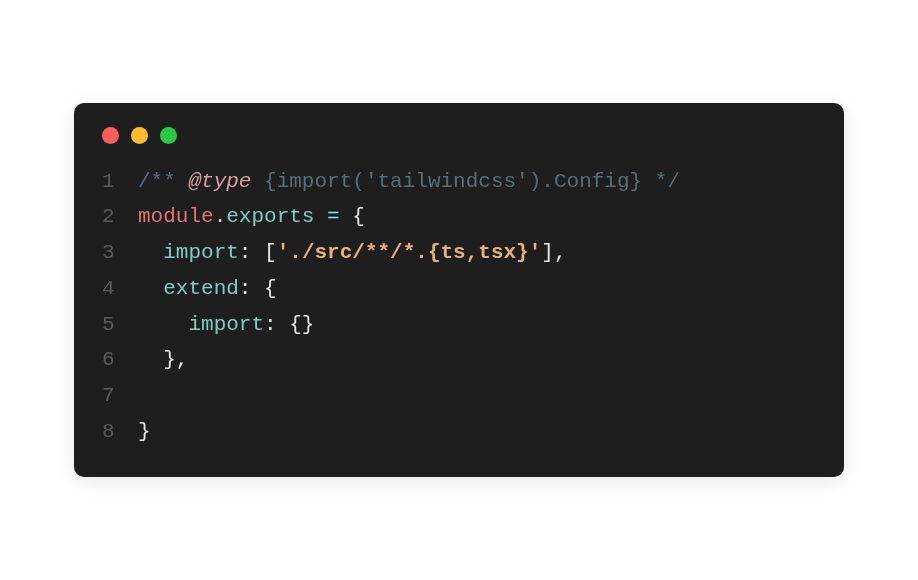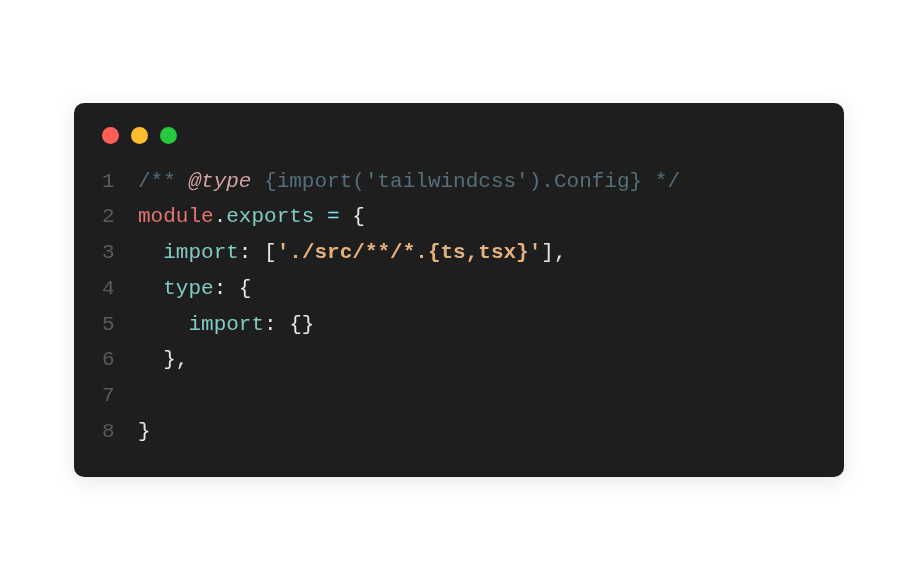--- a/index.html
+++ b/index.html
@@ -84,21 +84,21 @@
       <span class="line-content"><span class="tok-module">module</span><span class="tok-punct">.</span><span class="tok-property">exports</span><span> </span><span class="tok-operator">=</span><span> </span><span class="tok-white">{</span></span>
     </div>
 
     <div class="code-line">
       <span class="line-number">3</span>
       <span class="line-content"><span>  </span><span class="tok-property">import</span><span class="tok-white">:</span><span> </span><span class="tok-white">[</span><span class="tok-string">'./src/**/*.{ts,tsx}'</span><span class="tok-white">]</span><span class="tok-white">,</span></span>
     </div>
 
     <div class="code-line">
       <span class="line-number">4</span>
-      <span class="line-content"><span>  </span><span class="tok-property">type</span><span class="tok-white">:</span><span> </span><span class="tok-white">{</span></span>
+      <span class="line-content"><span>  </span><span class="tok-property">extend</span><span class="tok-white">:</span><span> </span><span class="tok-white">{</span></span>
     </div>
 
     <div class="code-line">
       <span class="line-number">5</span>
       <span class="line-content"><span>    </span><span class="tok-property">import</span><span class="tok-white">:</span><span> </span><span class="tok-white">{}</span></span>
     </div>
 
     <div class="code-line">
       <span class="line-number">6</span>
       <span class="line-content"><span>  </span><span class="tok-white">}</span><span class="tok-white">,</span></span>

